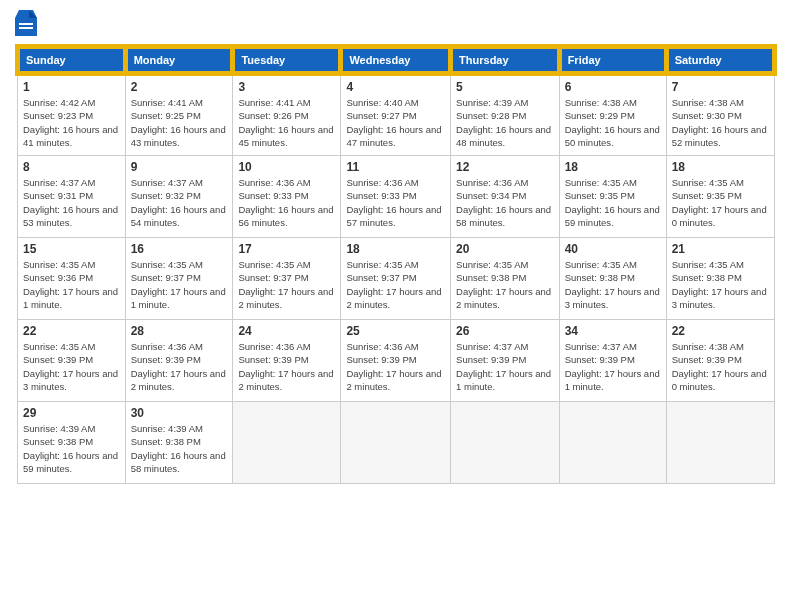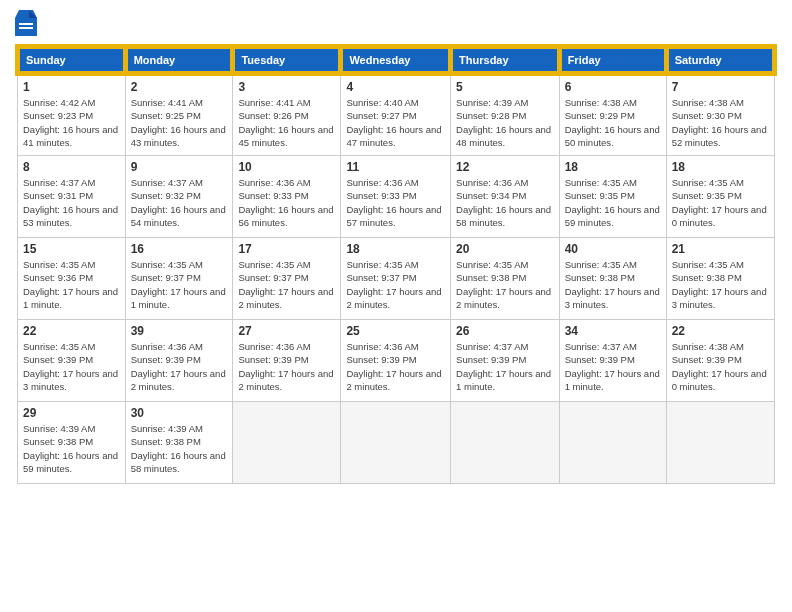--- a/index.html
+++ b/index.html
@@ -252,27 +252,27 @@
           </td>
         </tr>
         <tr>
           <td>
             <span class="day-num">22</span>
             <div class="day-info" style="white-space: pre-line;">Sunrise: 4:35 AM
 Sunset: 9:39 PM
 Daylight: 17 hours and 3 minutes.</div>
           </td>
           <td>
-            <span class="day-num">39</span>
-            <div class="day-info" style="white-space: pre-line;">Sunrise: 4:36 AM
-Sunset: 9:39 PM
-Daylight: 17 hours and 2 minutes.</div>
-          </td>
-          <td>
-            <span class="day-num">27</span>
+            <span class="day-num">28</span>
+            <div class="day-info" style="white-space: pre-line;">Sunrise: 4:36 AM
+Sunset: 9:39 PM
+Daylight: 17 hours and 2 minutes.</div>
+          </td>
+          <td>
+            <span class="day-num">24</span>
             <div class="day-info" style="white-space: pre-line;">Sunrise: 4:36 AM
 Sunset: 9:39 PM
 Daylight: 17 hours and 2 minutes.</div>
           </td>
           <td>
             <span class="day-num">25</span>
             <div class="day-info" style="white-space: pre-line;">Sunrise: 4:36 AM
 Sunset: 9:39 PM
 Daylight: 17 hours and 2 minutes.</div>
           </td>

